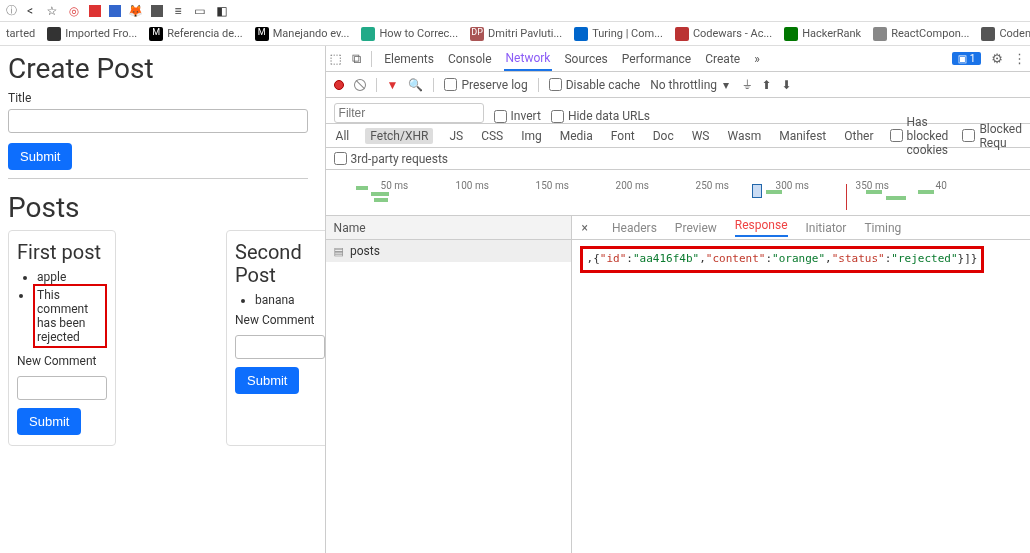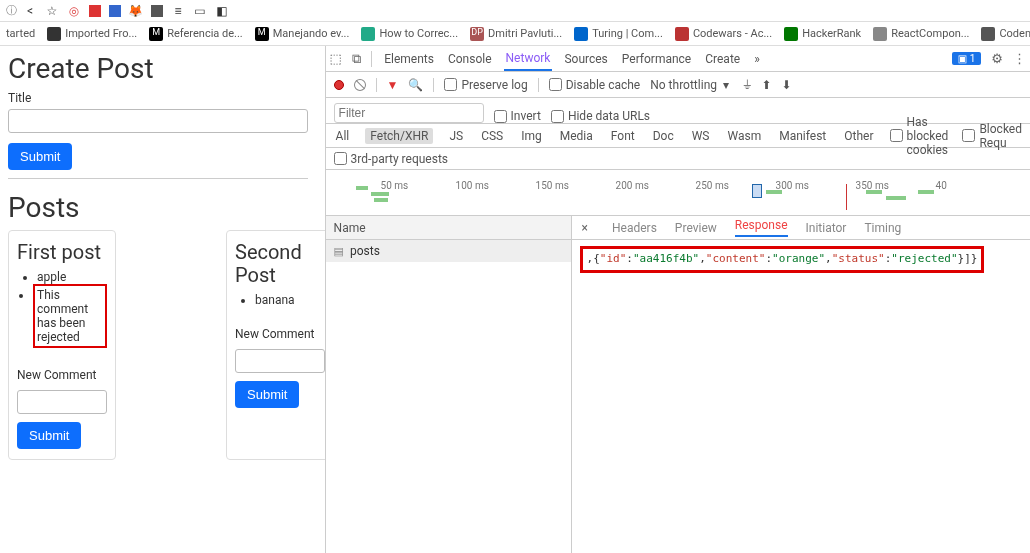--- a/index.html
+++ b/index.html
@@ -20,21 +20,21 @@
 .right{flex:1;border-left:1px solid #ccc;display:flex;flex-direction:column;background:#fff}
 
 h1{font-size:28px;font-weight:400;margin-bottom:6px}
 .lbl{font-size:12px;margin-bottom:4px}
 .tinput{width:300px;height:24px;border:1px solid #bbb;border-radius:3px;padding:2px 4px;font-size:13px}
 .btn{background:#0d6efd;color:#fff;border:none;border-radius:4px;padding:6px 12px;font-size:13px;margin-top:10px;cursor:pointer}
 .hr{border:none;border-top:1px solid #ccc;margin:8px 0 12px 0;width:300px}
 .posts{display:flex;gap:20px}
 .card{border:1px solid #ddd;border-radius:4px;padding:10px 8px;width:140px}
 .card h3{font-size:20px;font-weight:400;margin-bottom:6px;line-height:1.15}
-.card ul{list-style:disc;padding-left:20px;font-size:12px;margin-bottom:20px}
+.card ul{list-style:disc;padding-left:20px;font-size:12px;margin-bottom:6px}
 .card .cinput{width:90px;height:24px;border:1px solid #bbb;border-radius:3px;margin-top:4px}
 .card .btn{margin-top:8px}
 .rej-box{border:2px solid #d00;padding:2px;margin-left:-4px}
 
 .dt-top{height:26px;display:flex;align-items:center;border-bottom:1px solid #ccc;padding:0 4px;gap:10px}
 .dt-top .dicon{font-size:13px;color:#666}
 .dt-tab{font-size:12px;color:#555;padding:4px 2px;cursor:pointer}
 .dt-tab.active{color:#8b5cf6;border-bottom:2px solid #1a73e8}
 .dt-topright{margin-left:auto;display:flex;align-items:center;gap:10px}
 .badge{background:#1a73e8;color:#fff;font-size:10px;border-radius:2px;padding:1px 6px}

